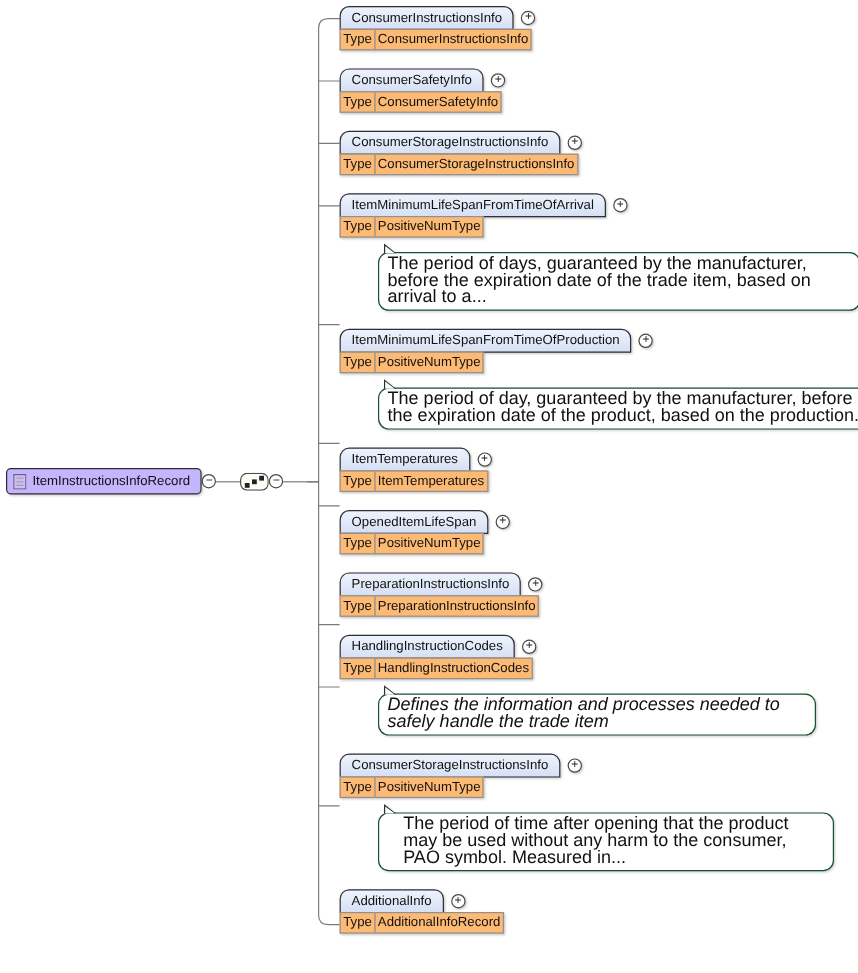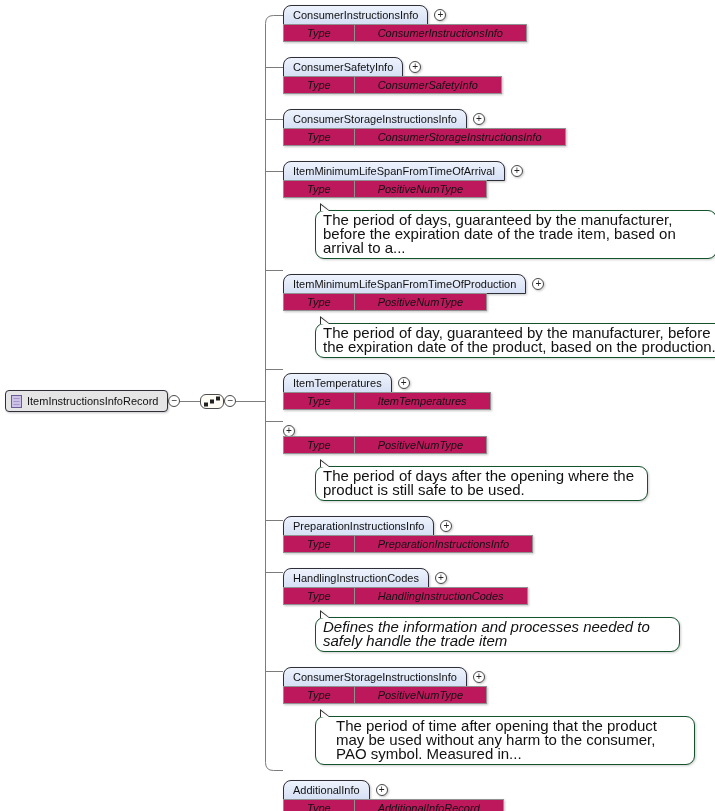--- a/index.html
+++ b/index.html
@@ -3,42 +3,42 @@
 <meta charset="utf-8">
 <style>
   * { box-sizing: border-box; margin: 0; padding: 0; }
   body { background: #fff; font-family: "Liberation Sans", sans-serif; color: #111; }
   #canvas { position: relative; width: 715px; height: 811px; background: #fff; overflow: hidden; }
   #wires { position: absolute; left: 0; top: 0; pointer-events: none; }
 
   
   #root-row { position: absolute; left: 5px; top: 390px; width: 261px; height: 22px; display: flex; align-items: center; z-index: 2; }
   .root-box { height: 22px; display: flex; align-items: center; gap: 5px; padding: 0 9px 0 5px;
-              background: #e5e5e5; border: 1px solid #2f2f3a; border-radius: 4px; font-size: 11px;
+              background: #c4b5fd; border: 1px solid #2f2f3a; border-radius: 4px; font-size: 11px;
               white-space: nowrap; filter: drop-shadow(1px 1px 1px rgba(90,90,90,0.35)); }
   .hline { height: 0; border-top: 1px solid #7c7c7c; }
   .hline.fixed { width: 20px; }
   .hline.grow { flex: 1; }
   .seq { display: flex; flex: 0 0 auto; }
 
   .toggle { width: 12px; height: 12px; border: 1px solid #4a4a4a; border-radius: 50%; background: #fff;
             display: flex; align-items: center; justify-content: center; font-size: 10px; line-height: 1;
             color: #222; flex: 0 0 auto; }
 
   
   #children { position: absolute; left: 283px; top: 5px; display: flex; flex-direction: column;
               gap: 15px; align-items: flex-start; z-index: 2; }
   .node { position: relative; width: fit-content; filter: drop-shadow(1px 1px 1px rgba(90,90,90,0.35)); }
   .hdr { display: flex; align-items: center; gap: 6px; }
   .node-header { height: 20px; padding: 0 9px; display: flex; align-items: center;
                  background: linear-gradient(#eef3fc, #d6e0f5); border: 1px solid #2f2f3a;
                  border-radius: 8px 8px 0 0; font-size: 11px; white-space: nowrap; }
   .type-row { display: flex; margin-top: -1px; width: fit-content; }
-  .type-cell { height: 18px; display: flex; align-items: center; padding: 0 23px; background: #be185d;
-               border: 1px solid #909090; font-size: 11px; white-space: nowrap; font-style: italic; }
+  .type-cell { height: 18px; display: flex; align-items: center; padding: 0 2px; background: #fdba74;
+               border: 1px solid #909090; font-size: 11px; white-space: nowrap; }
   .type-cell.value { margin-left: -1px; }
 
   
   .annotation { position: relative; margin-top: 12px; width: fit-content; max-width: 410px;
                 background: #fff; border: 1px solid #14532d; border-radius: 9px; padding: 2px 7px 3px;
                 font-size: 15px; line-height: 14px; filter: drop-shadow(1px 1px 1px rgba(90,90,90,0.3)); margin-left: 32px; }
   .annotation::before { content: ""; position: absolute; top: -8px; left: 4px; width: 0; height: 0;
                         border-style: solid; border-width: 0 10px 8px 0;
                         border-color: transparent transparent #2e2e2e transparent; }
   .annotation::after  { content: ""; position: absolute; top: -6px; left: 5px; width: 0; height: 0;
@@ -182,29 +182,29 @@
         <span class="type-cell">Type</span>
         <span class="type-cell value">ItemTemperatures</span>
       </div>
     </div>
 
   </div>
 
   <div class="group">
     <div class="node">
       <div class="hdr">
-        <span class="toggle">+</span>
-      </div>
-      <div class="type-row">
-        <span class="type-cell">Type</span>
-        <span class="type-cell value">PositiveNumType</span>
-      </div>
-    </div>
-    <div class="annotation">
-      <span>The period of days after the opening where the product is still safe to be used.</span>
+        <div class="node-header">
+          <span>OpenedItemLifeSpan</span>
+        </div>
+        <span class="toggle">+</span>
+      </div>
+      <div class="type-row">
+        <span class="type-cell">Type</span>
+        <span class="type-cell value">PositiveNumType</span>
+      </div>
     </div>
   </div>
 
   <div class="group">
     <div class="node">
       <div class="hdr">
         <div class="node-header">
           <span>PreparationInstructionsInfo</span>
         </div>
         <span class="toggle">+</span>

